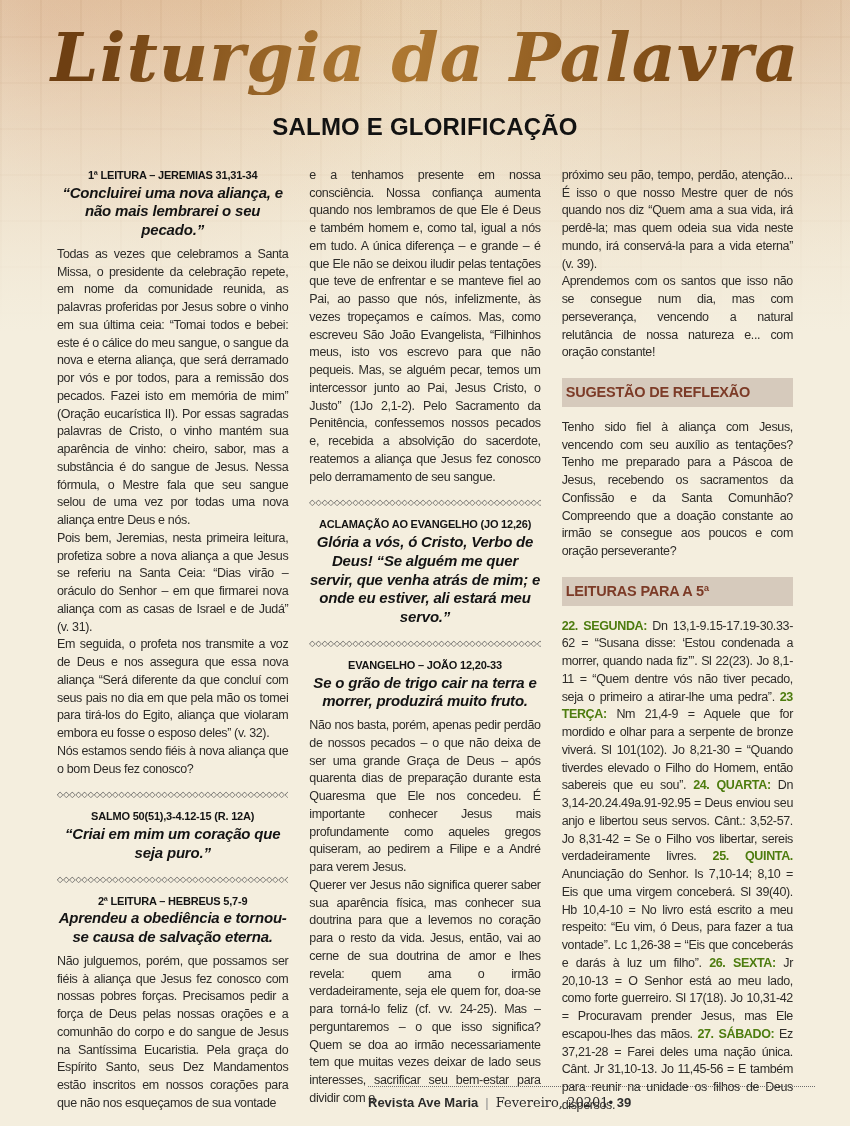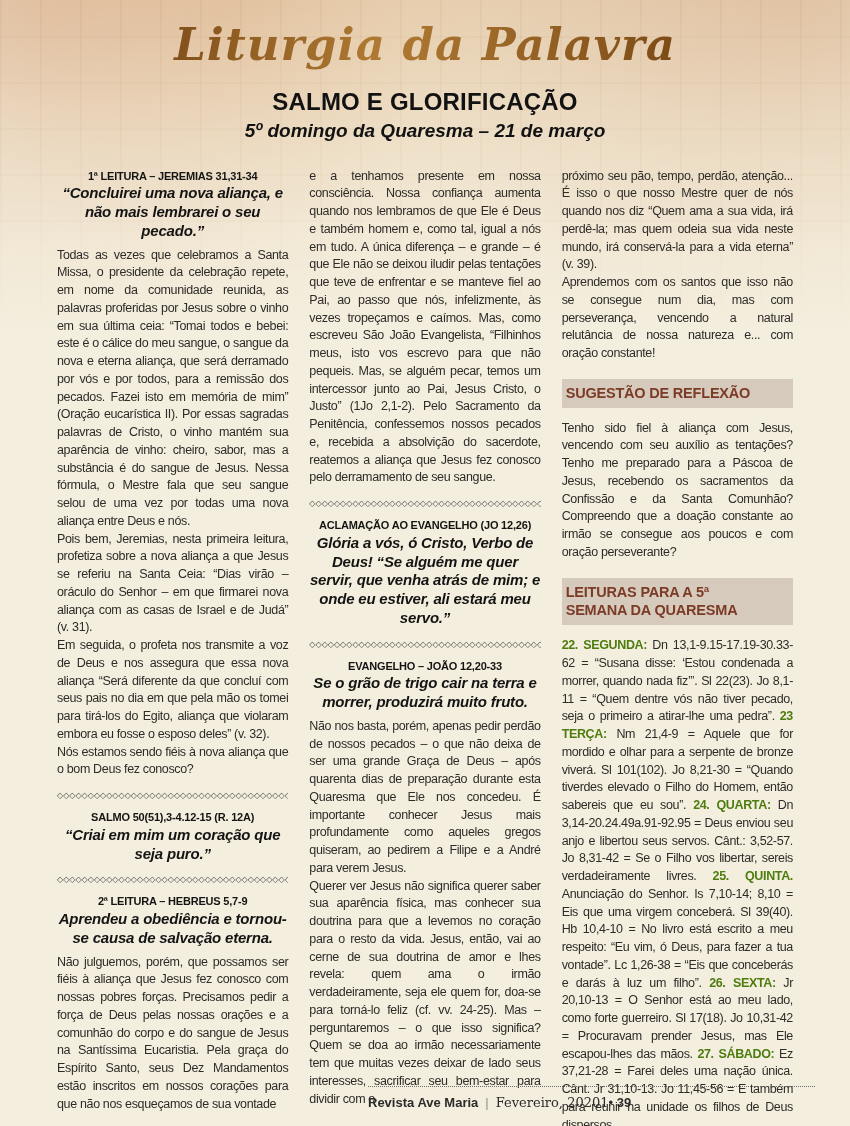--- a/index.html
+++ b/index.html
@@ -29,21 +29,21 @@
   }
   .texture::after{
     content:"";position:absolute;inset:0;
     background:linear-gradient(180deg, rgba(244,238,222,0) 0%, rgba(244,238,222,0.55) 55%, #f4eede 92%);
   }
 
   .header{position:relative;text-align:center;padding-top:20px;}
   .script-title{
     font-family:"DejaVu Serif",serif;
     font-style:italic;font-weight:700;
-    font-size:45px;line-height:1.1;
+    font-size:68px;line-height:1.1;
     letter-spacing:1px;
     color:#8a571f;
     background:linear-gradient(100deg,#6e3f12 10%,#b07a33 45%,#7c4a16 80%);
     -webkit-background-clip:text;background-clip:text;
     -webkit-text-fill-color:transparent;
   }
   .page-title{
     margin-top:18px;
     font-size:24px;font-weight:700;color:#121212;letter-spacing:0.2px;
   }
@@ -98,21 +98,20 @@
 </style>
 </head>
 <body>
 
 <div class="page">
   <div class="texture"></div>
 
   <div class="header">
     <div class="script-title">Liturgia da Palavra</div>
     <div class="page-title">SALMO E GLORIFICAÇÃO</div>
-    <div class="page-subtitle">5º domingo da Quaresma – 21 de março</div>
   </div>
 
   <div class="columns">
 
     <div class="col">
       <div class="sec-heading">1ª LEITURA – JEREMIAS 31,31-34</div>
       <div class="sec-lead">“Concluirei uma nova aliança, e não mais lembrarei o seu pecado.”</div>
       <p>Todas as vezes que celebramos a Santa Missa, o presidente da celebração repete, em nome da comunidade reunida, as palavras proferidas por Jesus sobre o vinho em sua última ceia: “Tomai todos e bebei: este é o cálice do meu sangue, o sangue da nova e eterna aliança, que será derramado por vós e por todos, para a remissão dos pecados. Fazei isto em memória de mim” (Oração eucarística II). Por essas sagradas palavras de Cristo, o vinho mantém sua aparência de vinho: cheiro, sabor, mas a substância é do sangue de Jesus. Nessa fórmula, o Mestre fala que seu sangue selou de uma vez por todas uma nova aliança entre Deus e nós.</p>
       <p>Pois bem, Jeremias, nesta primeira leitura, profetiza sobre a nova aliança a que Jesus se referiu na Santa Ceia: “Dias virão – oráculo do Senhor – em que firmarei nova aliança com as casas de Israel e de Judá” (v. 31).</p>
       <p>Em seguida, o profeta nos transmite a voz de Deus e nos assegura que essa nova aliança “Será diferente da que concluí com seus pais no dia em que pela mão os tomei para tirá-los do Egito, aliança que violaram embora eu fosse o esposo deles” (v. 32).</p>
@@ -140,21 +139,20 @@
 
     <div class="col">
       <p>próximo seu pão, tempo, perdão, atenção... É isso o que nosso Mestre quer de nós quando nos diz “Quem ama a sua vida, irá perdê-la; mas quem odeia sua vida neste mundo, irá conservá-la para a vida eterna” (v. 39).</p>
       <p>Aprendemos com os santos que isso não se consegue num dia, mas com perseverança, vencendo a natural relutância de nossa natureza e... com oração constante!</p>
 
       <div class="box-header">SUGESTÃO DE REFLEXÃO</div>
       <p>Tenho sido fiel à aliança com Jesus, vencendo com seu auxílio as tentações? Tenho me preparado para a Páscoa de Jesus, recebendo os sacramentos da Confissão e da Santa Comunhão? Compreendo que a doação constante ao irmão se consegue aos poucos e com oração perseverante?</p>
 
       <div class="box-header">
         <span class="line">LEITURAS PARA A 5ª</span>
-        <span class="line">SEMANA DA QUARESMA</span>
       </div>
 
       <p><b class="runin">22. SEGUNDA:</b> <span>Dn 13,1-9.15-17.19-30.33-62 = “Susana disse: ‘Estou condenada a morrer, quando nada fiz’”. Sl 22(23). Jo 8,1-11 = “Quem dentre vós não tiver pecado, seja o primeiro a atirar-lhe uma pedra”.</span> <b class="runin">23 TERÇA:</b> <span>Nm 21,4-9 = Aquele que for mordido e olhar para a serpente de bronze viverá. Sl 101(102). Jo 8,21-30 = “Quando tiverdes elevado o Filho do Homem, então sabereis que eu sou”.</span> <b class="runin">24. QUARTA:</b> <span>Dn 3,14-20.24.49a.91-92.95 = Deus enviou seu anjo e libertou seus servos. Cânt.: 3,52-57. Jo 8,31-42 = Se o Filho vos libertar, sereis verdadeiramente livres.</span> <b class="runin">25. QUINTA.</b> <span>Anunciação do Senhor. Is 7,10-14; 8,10 = Eis que uma virgem conceberá. Sl 39(40). Hb 10,4-10 = No livro está escrito a meu respeito: “Eu vim, ó Deus, para fazer a tua vontade”. Lc 1,26-38 = “Eis que conceberás e darás à luz um filho”.</span> <b class="runin">26. SEXTA:</b> <span>Jr 20,10-13 = O Senhor está ao meu lado, como forte guerreiro. Sl 17(18). Jo 10,31-42 = Procuravam prender Jesus, mas Ele escapou-lhes das mãos.</span> <b class="runin">27. SÁBADO:</b> <span>Ez 37,21-28 = Farei deles uma nação única. Cânt. Jr 31,10-13. Jo 11,45-56 = E também para reunir na unidade os filhos de Deus dispersos.</span></p>
     </div>
   </div>
 
   <div class="footer">
     <span class="brand">Revista Ave Maria</span><span class="sep">|</span><span class="issue">Fevereiro, 20201</span><span>•</span> <span class="pageno">39</span>
   </div>
 </div>

